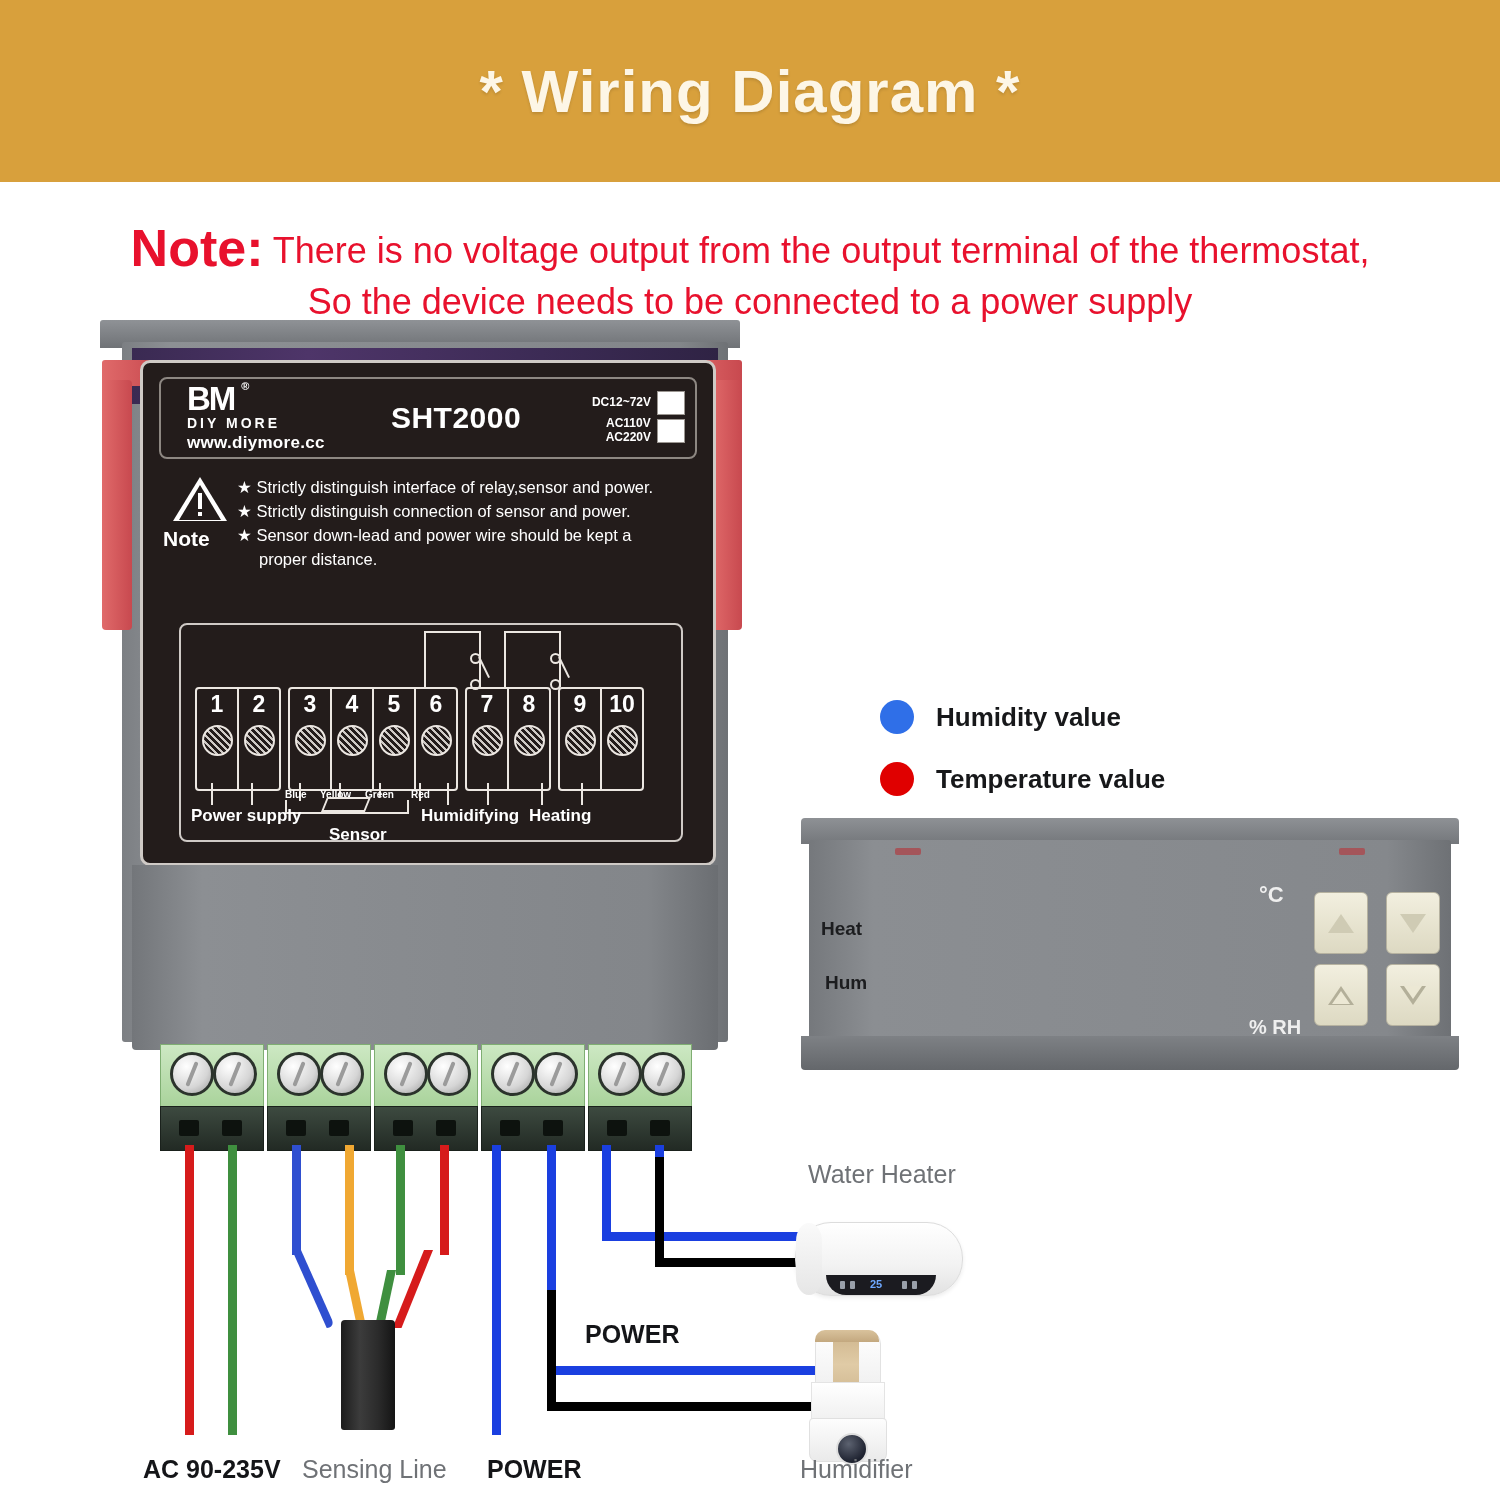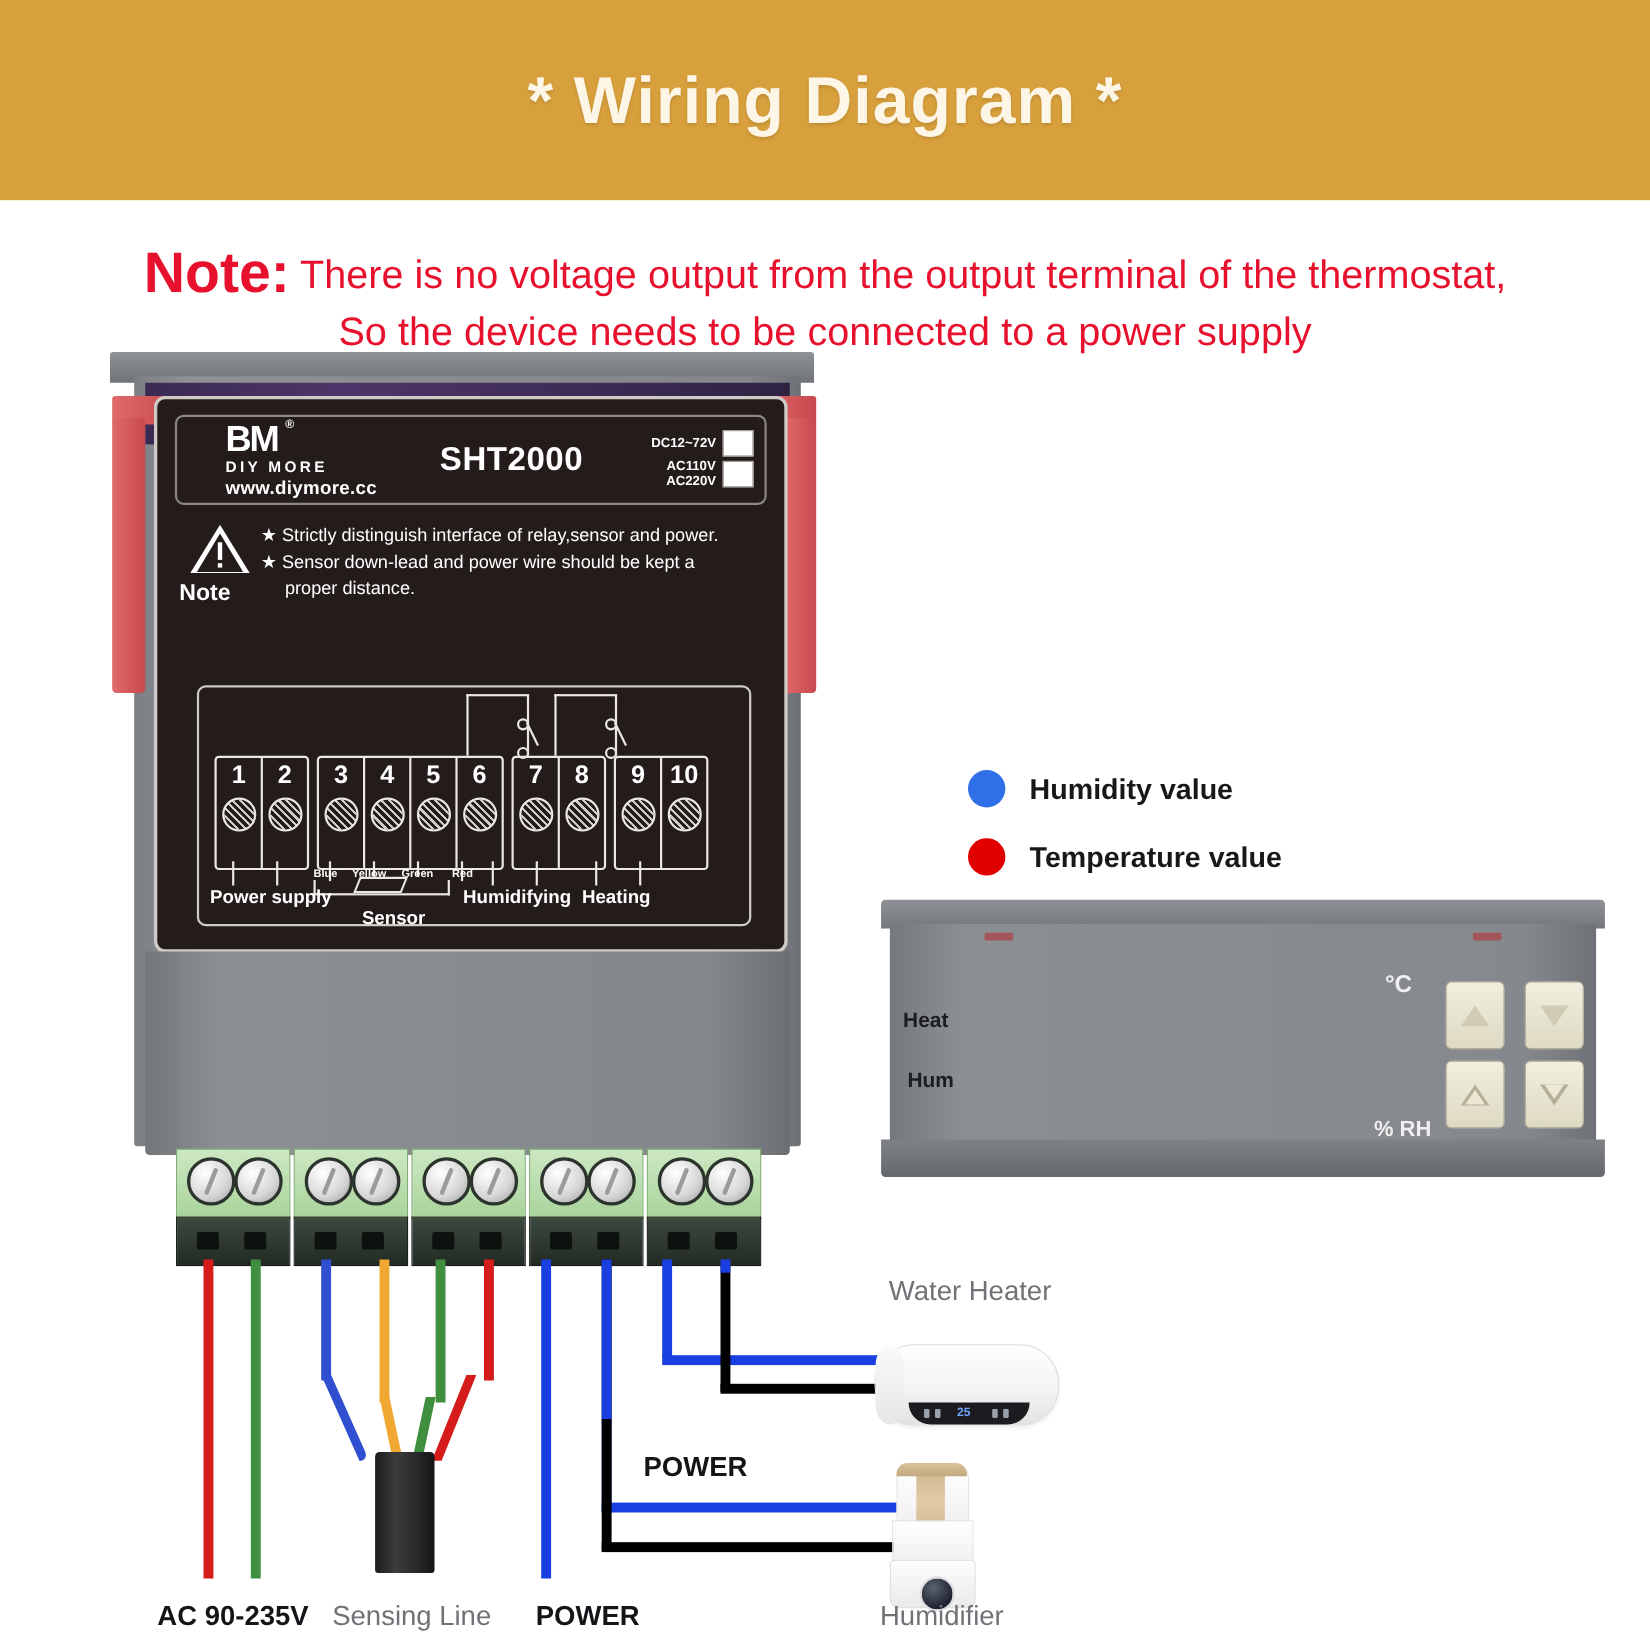--- a/index.html
+++ b/index.html
@@ -60,21 +60,21 @@
   .clip-tab{position:absolute;width:58px;height:26px;background:linear-gradient(90deg,#e06a6a,#c8494f);border-radius:3px;}
   .clip-tab-l{left:10px;top:40px;}
   .clip-tab-r{right:10px;top:40px;}
 
   
   .brand-plate{
     position:absolute;left:16px;top:14px;width:534px;height:78px;
     border:2px solid #8d8782;border-radius:8px;
     display:flex;align-items:center;
   }
-  .brand-left{width:190px;padding-left:44px;color:#fff;}
+  .brand-left{width:190px;padding-left:26px;color:#fff;}
   .brand-logo{font-size:33px;font-weight:bold;letter-spacing:-2px;line-height:.95;position:relative;display:inline-block;}
   .brand-logo sup{font-size:11px;position:absolute;top:-2px;right:-13px;}
   .brand-sub{font-size:14px;letter-spacing:3px;font-weight:bold;margin-top:1px;}
   .brand-url{font-size:17px;font-weight:bold;letter-spacing:.3px;margin-top:2px;}
   .brand-model{flex:1;text-align:center;color:#fff;font-size:30px;font-weight:bold;letter-spacing:.5px;}
   .volt-box{width:150px;padding-right:10px;color:#fff;font-size:12px;font-weight:bold;}
   .volt-row{display:flex;align-items:center;justify-content:flex-end;gap:6px;margin:2px 0;}
   .volt-labels{text-align:center;line-height:1.15;}
   .chk{width:26px;height:22px;background:#fff;border:1px solid #9b9691;}
 
@@ -257,20 +257,21 @@
 
     <div class="warn">
       <div class="warn-icon">
         <div class="tri">
             <div class="tri-bang"></div>
           </div>
         <div class="warn-note-word">Note</div>
       </div>
       <div class="warn-lines">
         <div>★ Strictly distinguish interface of relay,sensor and power.</div>
+        <div>★ Strictly distinguish connection of sensor and power.</div>
         <div>★ Sensor down-lead and power wire should be kept a</div>
         <div class="warn-indent">proper distance.</div>
       </div>
     </div>
 
     <div class="term-panel">
 
       <div class="relay-sym relay-1">
         <div class="relay-dot" style="left:44px;top:20px;"></div>
         <div class="relay-dot" style="left:44px;top:46px;"></div>

